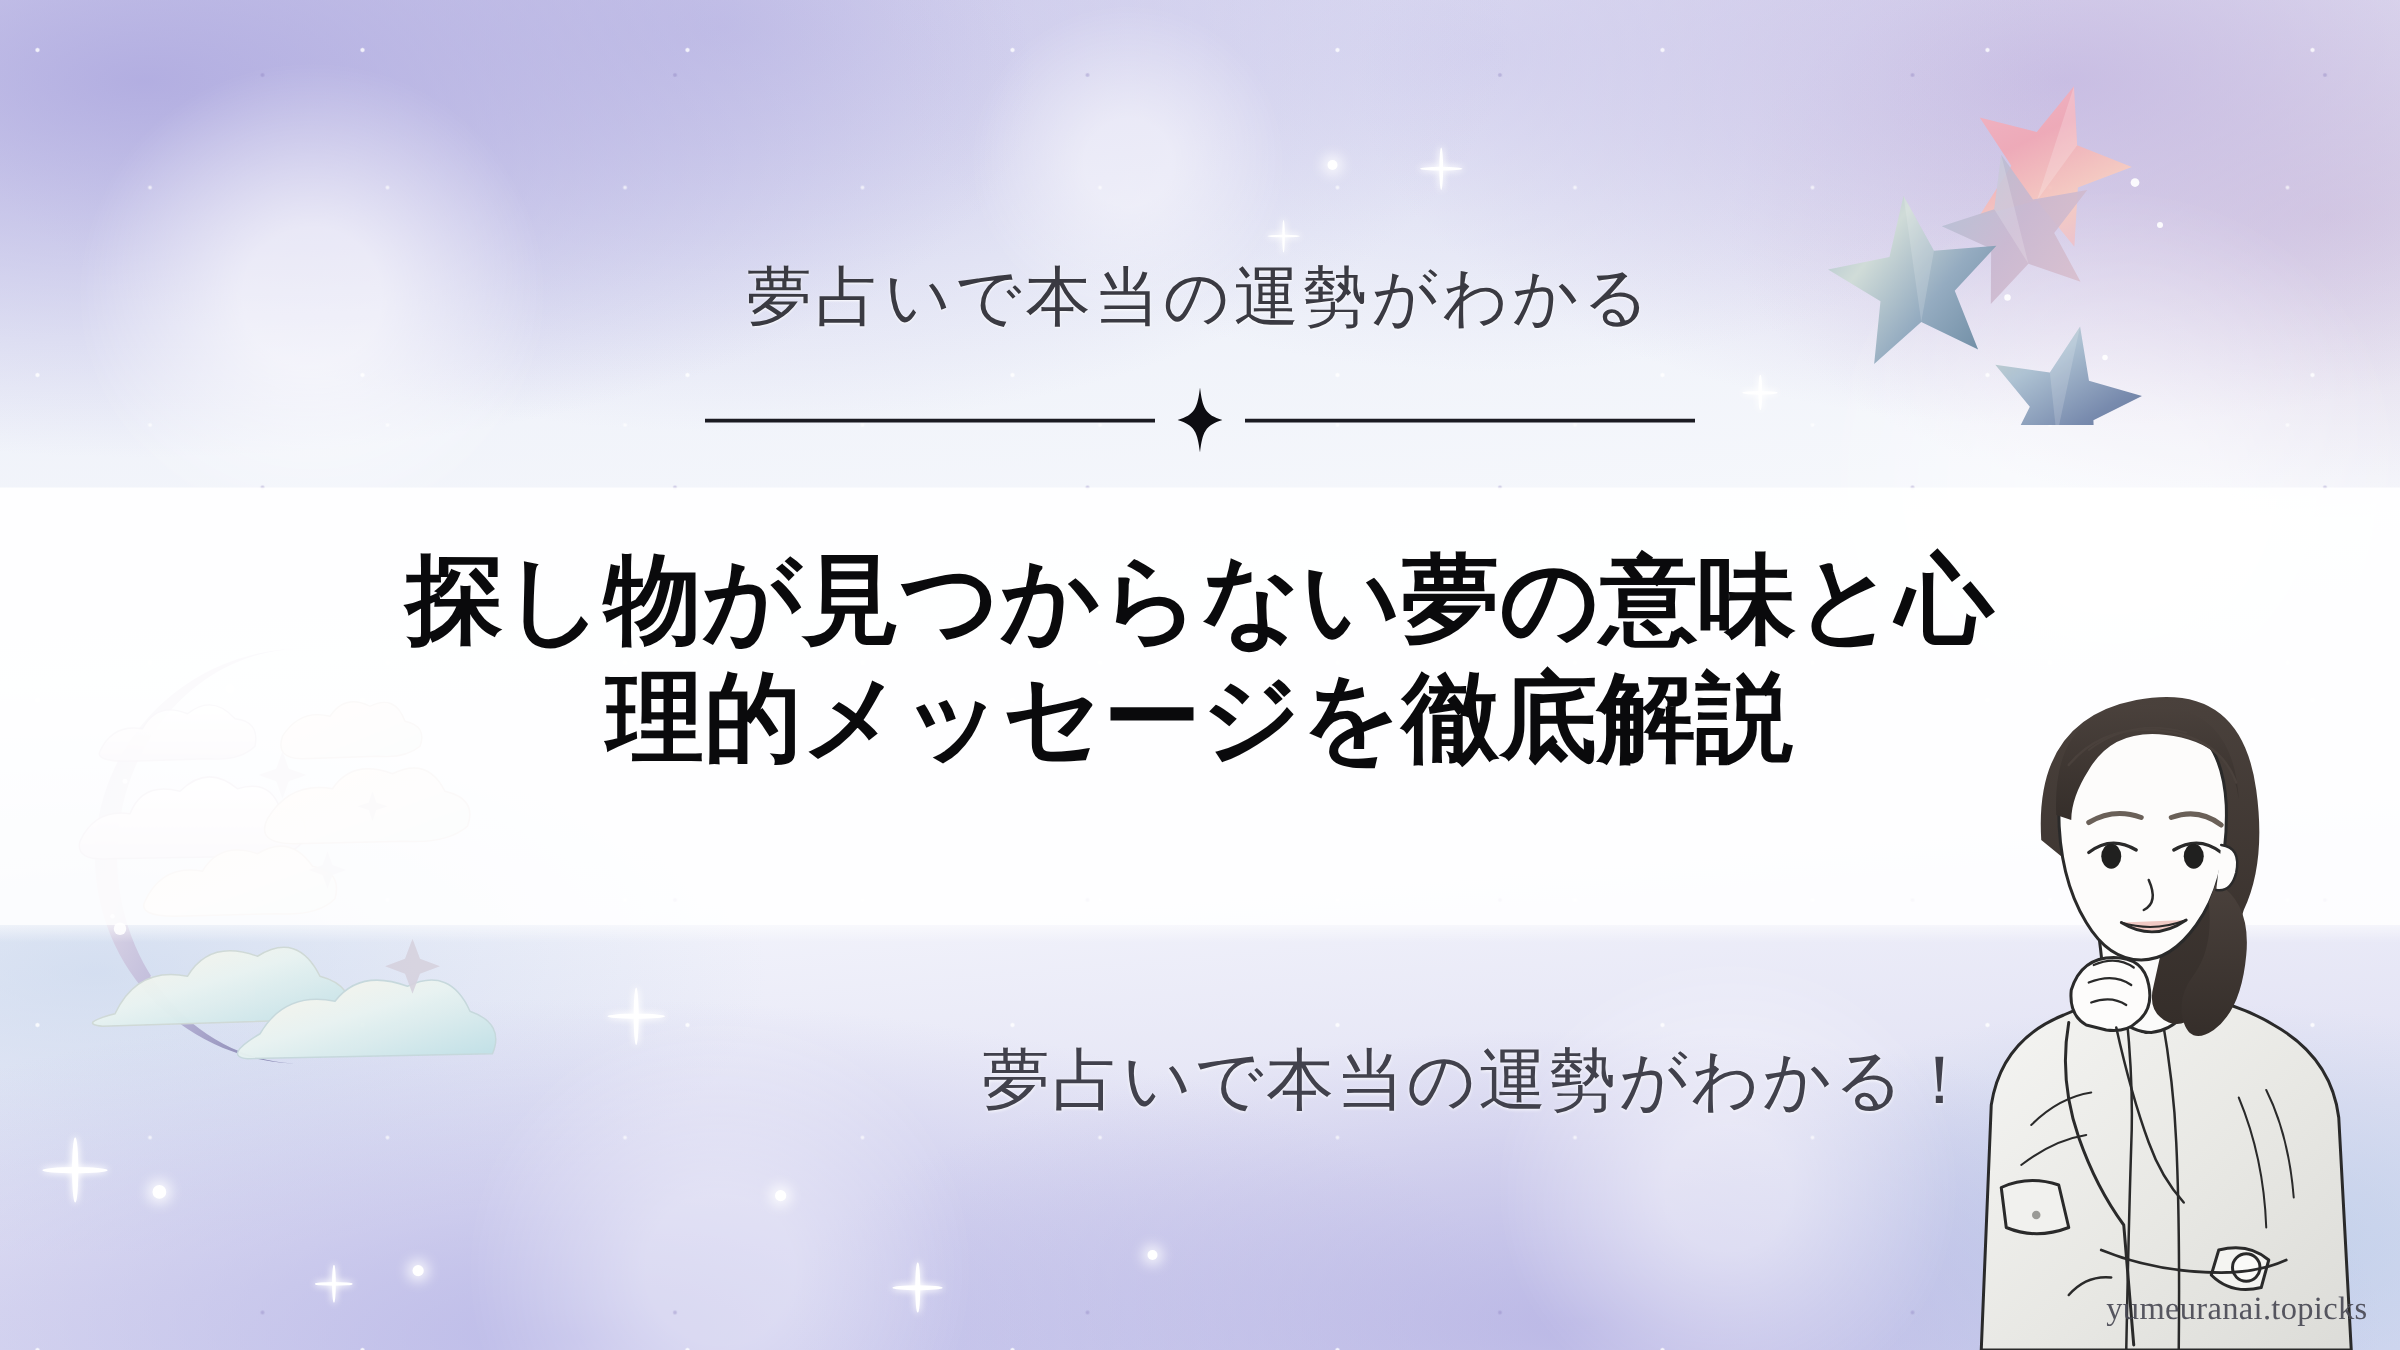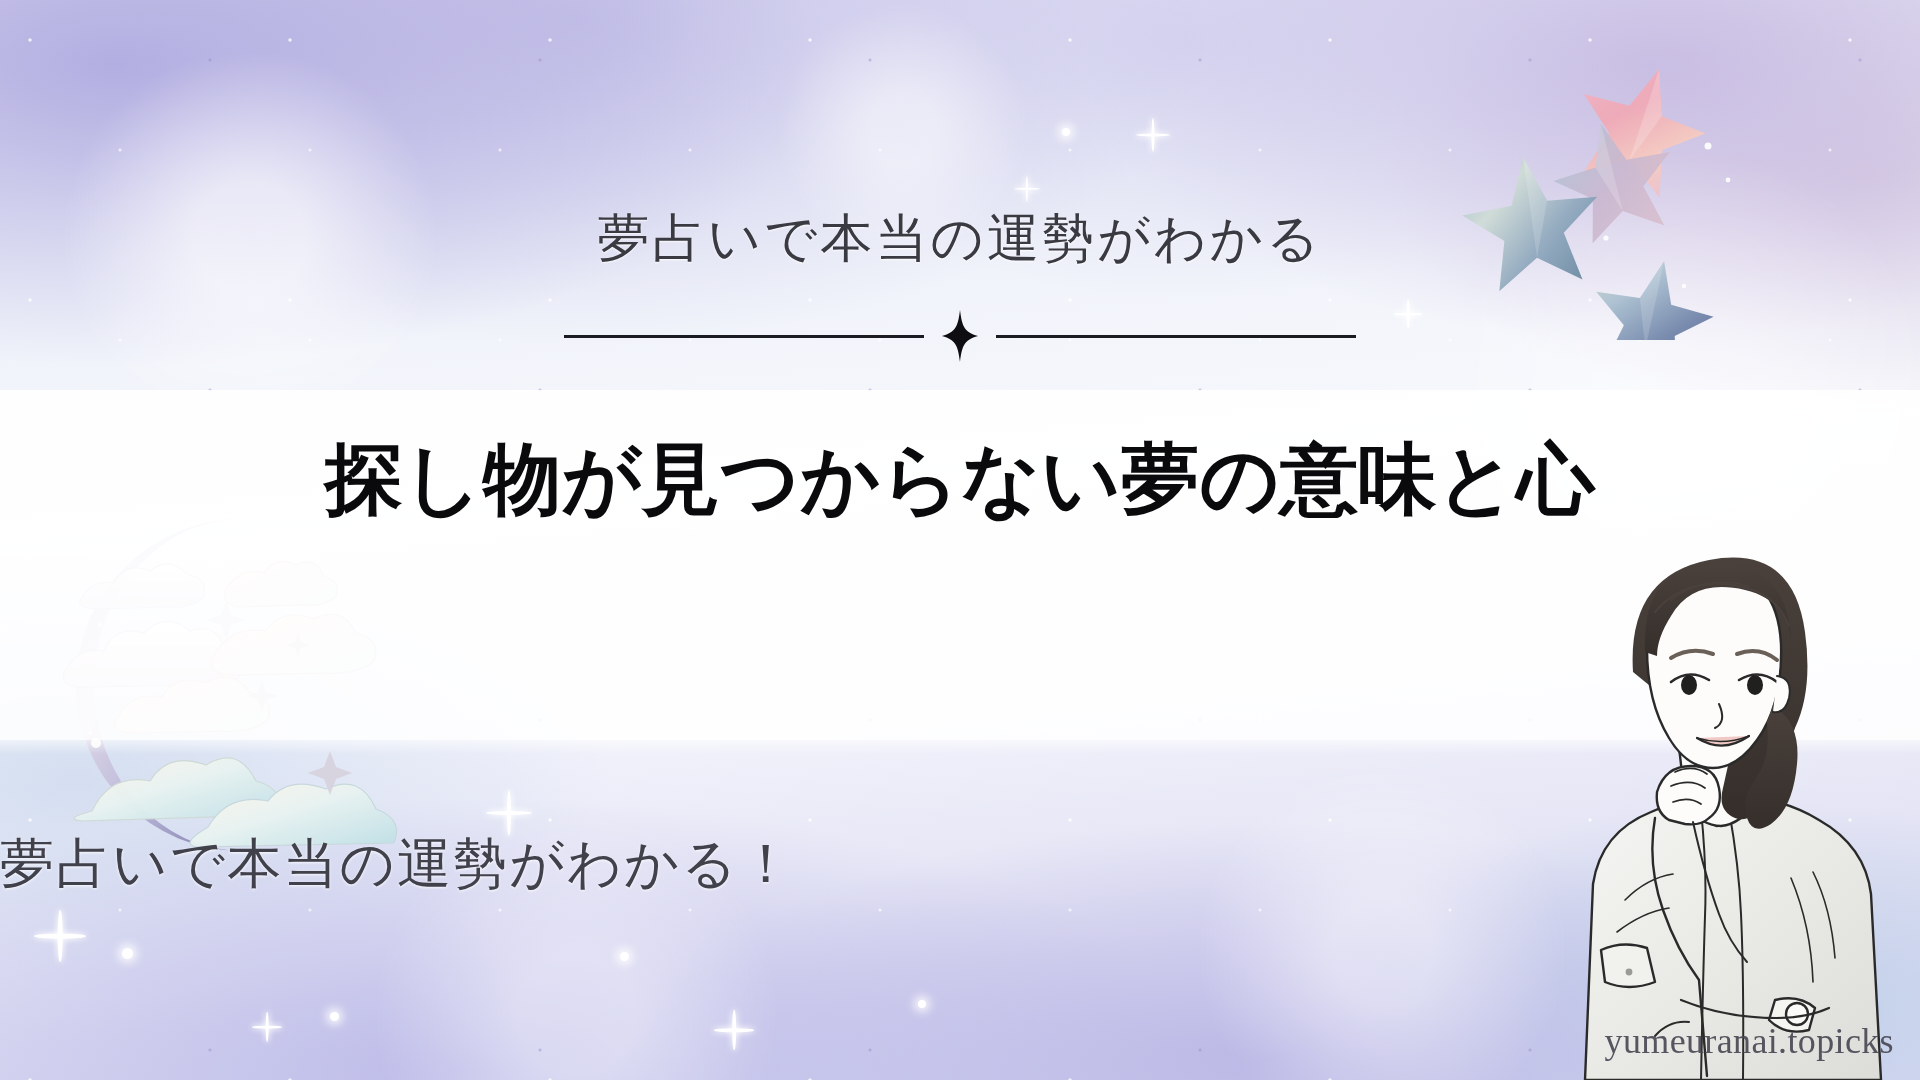--- a/index.html
+++ b/index.html
@@ -129,35 +129,35 @@
     font-weight:700;
     font-size:78px;
     line-height:1.22;
     letter-spacing:.005em;
     color:#0a0a0c;
     white-space:nowrap;
   }
 
   
   .subtitle {
-    position:absolute; left:0; top:828px; width:1581px; text-align:left;
+    position:absolute; left:0; top:828px; width:1581px; text-align:right;
   }
   .subtitle-text {
     font-family:"Liberation Serif", serif;
     font-size:54px;
     letter-spacing:.04em;
     color:#41414c;
     text-shadow:0 1px 3px rgba(255,255,255,.85);
   }
 
   
   .watermark {
     position:absolute; right:26px; bottom:18px;
     font-family:"Liberation Serif", serif;
-    font-size:36px;
+    font-size:26px;
     color:#4a4a55;
     letter-spacing:.01em;
     opacity:.92;
   }
 </style>
 </head>
 <body>
 
 <div class="banner">
 
@@ -394,20 +394,21 @@
     <span class="divider-star">
       <svg width="36" height="52" viewBox="0 0 36 52" xmlns="http://www.w3.org/2000/svg">
         <path d="M18 0 C20 16 22 22 36 26 C22 30 20 36 18 52 C16 36 14 30 0 26 C14 22 16 16 18 0 Z" fill="#0d0d12"></path>
       </svg>
     </span>
     <span class="divider-line"></span>
   </div>
 
   <h1 class="headline">
     <span class="headline-line">探し物が見つからない夢の意味と心</span><br>
+    <span class="headline-line">理的メッセージを徹底解説</span>
   </h1>
 
   <div class="subtitle">
     <span class="subtitle-text">夢占いで本当の運勢がわかる！</span>
   </div>
 
   <div class="watermark">yumeuranai.topicks</div>
 
 </div>
 

